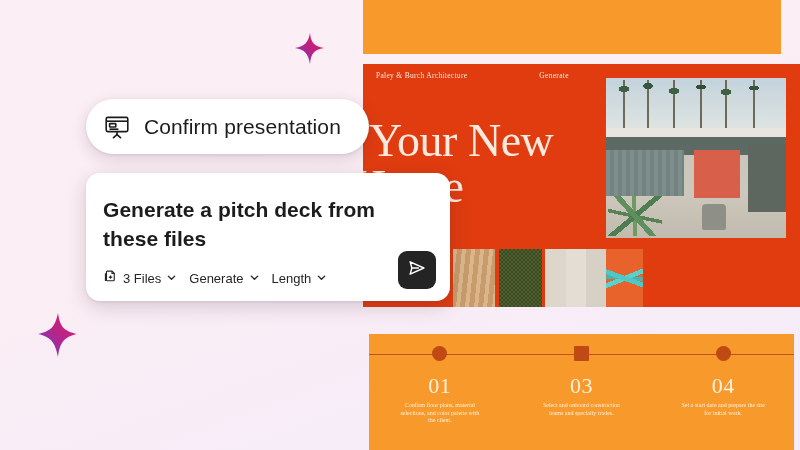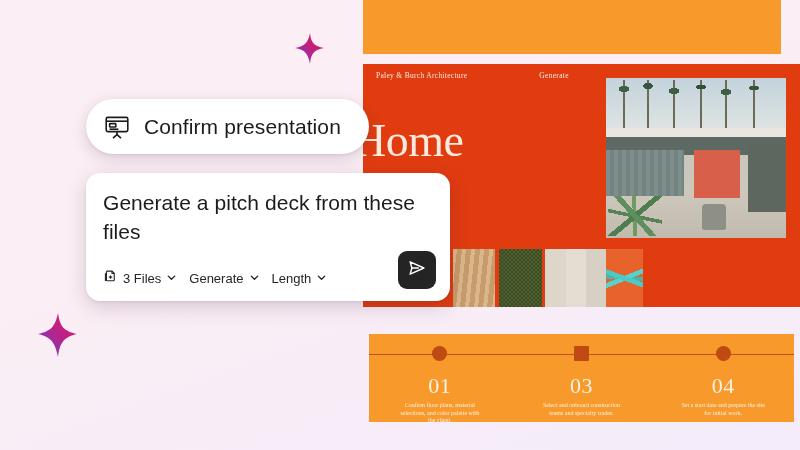--- a/index.html
+++ b/index.html
@@ -166,21 +166,21 @@
       linear-gradient(-22deg, transparent 46%, #58d2cd 46% 53%, transparent 53%),
       linear-gradient(4deg, transparent 47%, #3fb7b6 47% 53%, transparent 53%),
       #e8632c;
   }
 
   
   .slide-timeline {
     position: absolute;
     left: 6px; top: 334px;
     width: 425px;
-    height: 88px;
+    height: 116px;
     background: #f79a2b;
     overflow: hidden;
   }
   .timeline-rule {
     position: absolute;
     left: 0; top: 20px;
     width: 100%; height: 1px;
     background: #c1511a;
   }
   .steps {
@@ -254,26 +254,27 @@
     position: absolute;
     left: 86px; top: 173px;
     width: 364px;
     height: 128px;
     background: #ffffff;
     border-radius: 14px;
     box-shadow: 0 6px 20px rgba(60,30,60,.18), 0 1px 3px rgba(60,30,60,.10);
   }
   .prompt-text {
     position: absolute;
-    left: 17px; top: 15px;
+    left: 17px; top: 22px;
     width: 320px;
     font-size: 21px;
     line-height: 29px;
     color: #1c1c1c;
     letter-spacing: .05px;
+    font-weight: bold;
   }
   .chips {
     position: absolute;
     left: 17px; bottom: 14px;
     display: flex;
     align-items: center;
     gap: 12px;
   }
   .chip {
     display: flex;
@@ -334,20 +335,21 @@
       
     </div>
 
     <div class="slide-main">
       <div class="topbar">
         <span class="brand">Paley &amp; Burch Architecture</span>
         <span class="kind">Generate</span>
       </div>
 
       <div class="headline">
+        <span class="l1">Your New</span>
         <span class="l2">Home</span>
       </div>
 
       <div class="house-photo">
         <div class="sky"></div>
         <div class="palms"></div>
         <div class="roof"></div>
         <div class="carport"></div>
         <div class="ground"></div>
         <div class="fence-a"></div>

